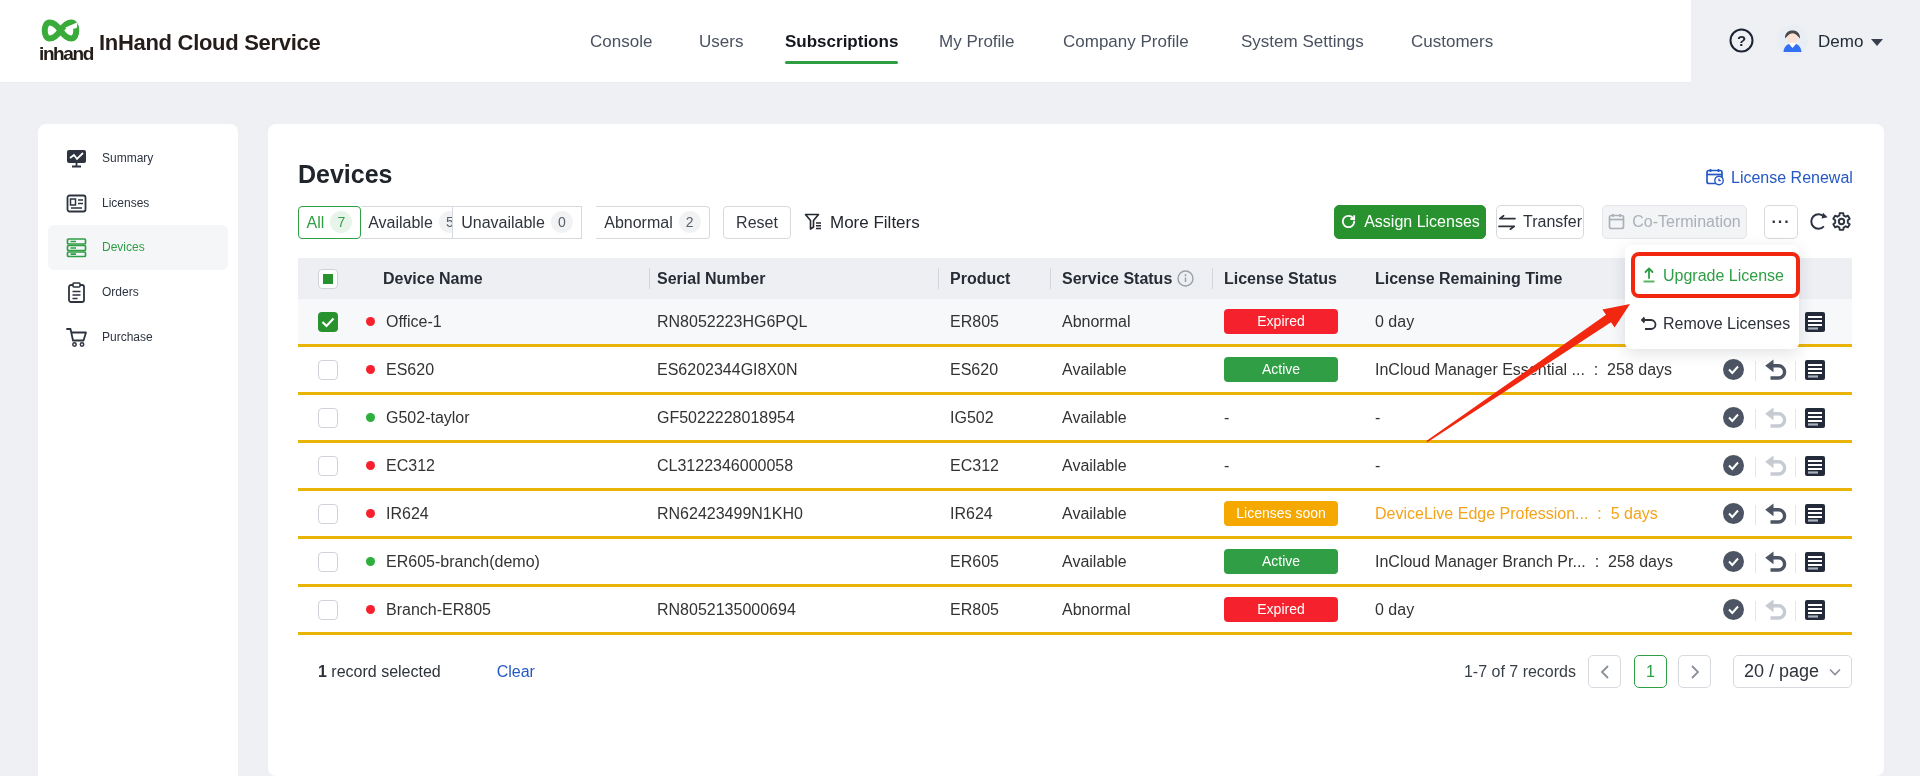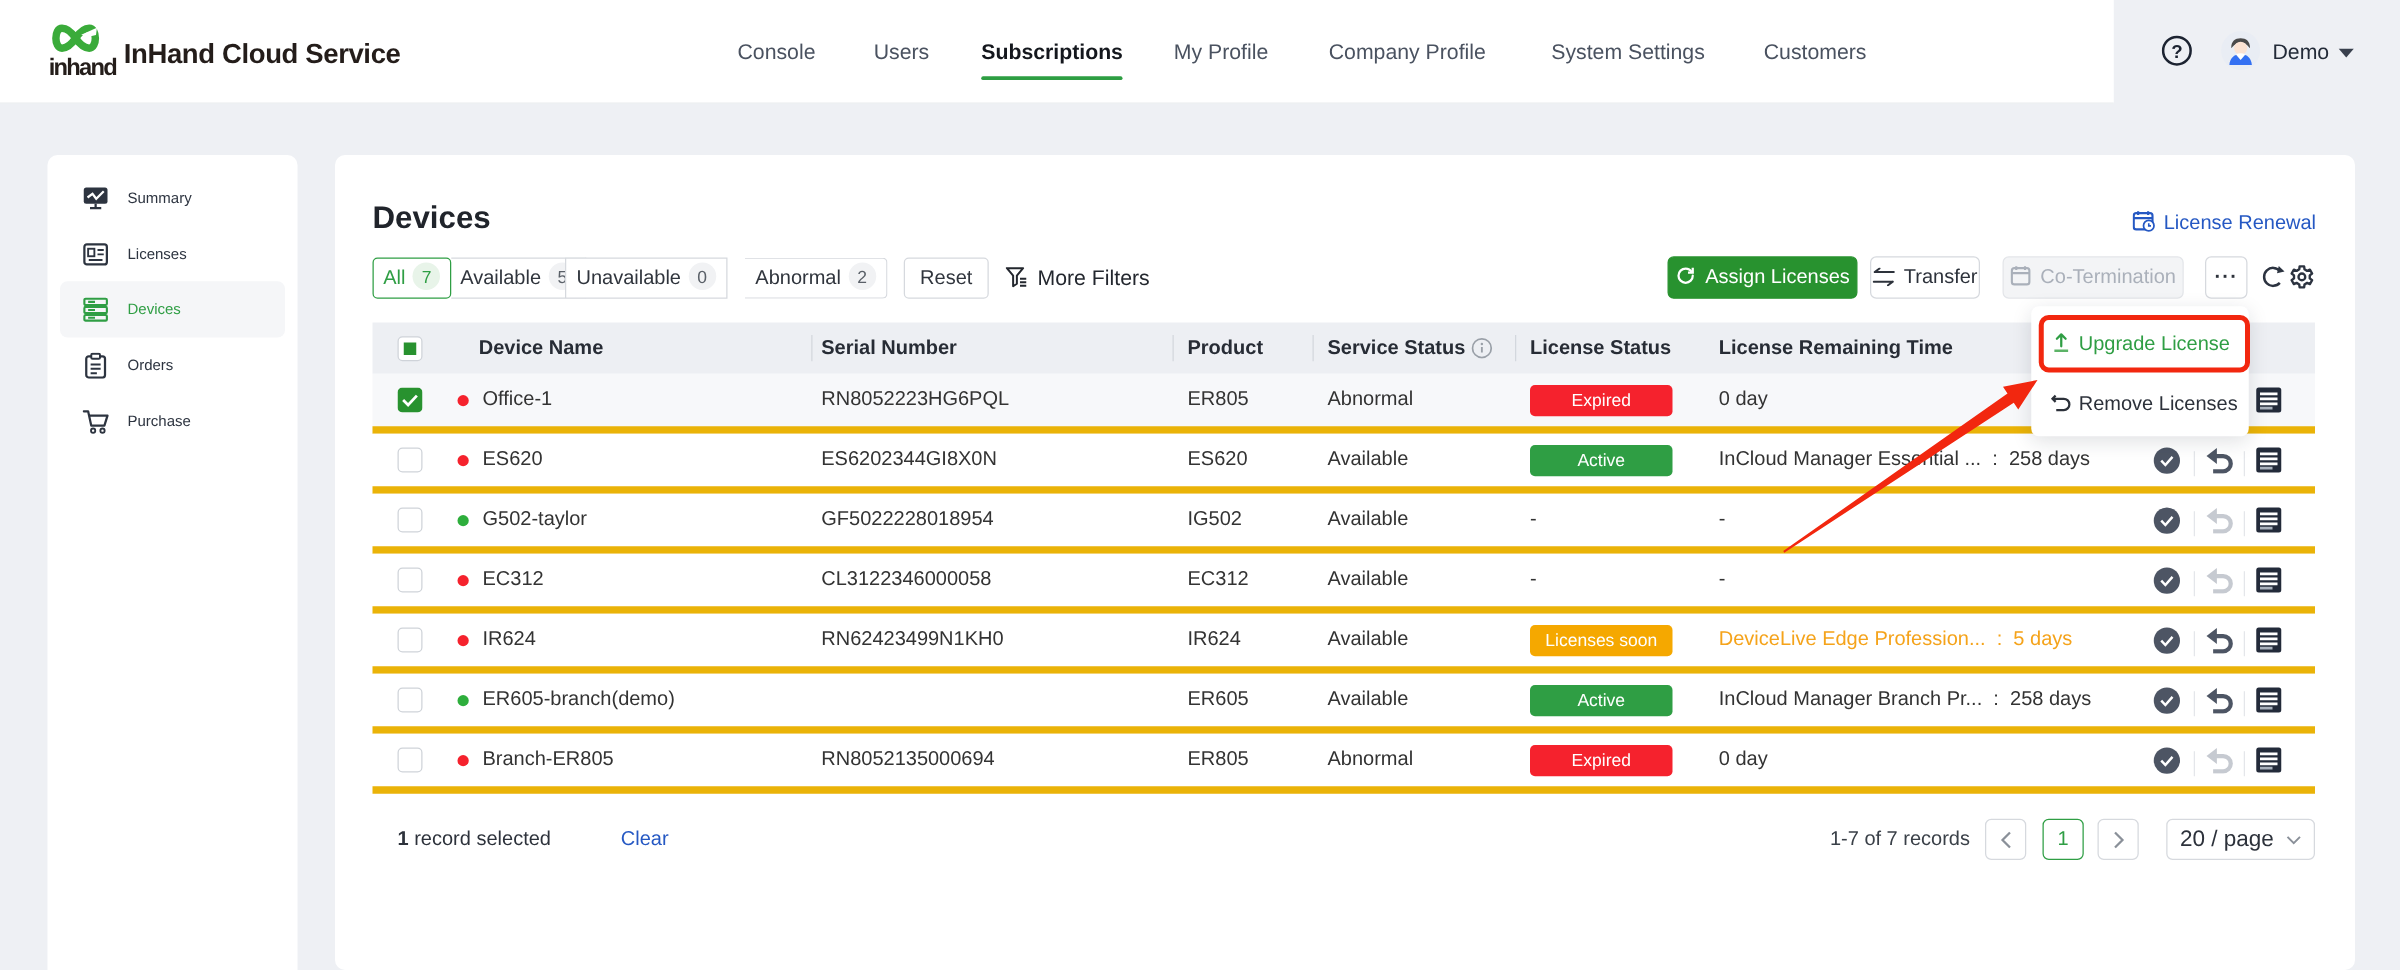--- a/index.html
+++ b/index.html
@@ -51,21 +51,21 @@
   #bTransfer { left:1228px; width:88px; background:#fff; border:1px solid #d6d9de; color:#2d323b; }
   #bCoterm { left:1334px; width:145px; background:#f3f4f6; border:1px solid #e3e5e9; color:#aab0ba; }
   #bMore { left:1496px; width:34px; background:#fff; border:1px solid #d6d9de; color:#2d323b; font-weight:700; letter-spacing:1px; }
   .btn svg { vertical-align:-3px; margin-right:7px; }
   #icRefresh { position:absolute; left:1540px; top:87px; }
   #icGear { position:absolute; left:1563px; top:87px; }
 
   
   #tbl { position:absolute; left:30px; top:134px; width:1554px; }
   #thead { position:relative; height:41px; background:#edeff3; font-weight:700; color:#272c35; font-size:16px; }
-  .trow { position:relative; height:48px; border-bottom:6px solid #eab308; background:#fff; font-size:16px;text-decoration:underline; }
+  .trow { position:relative; height:48px; border-bottom:3px solid #eab308; background:#fff; font-size:16px;text-decoration:underline; }
   .trow.sel { background:#f7f8fa; }
   .cell { position:absolute; top:0; height:100%; display:flex; align-items:center; }
   .hdiv { position:absolute; top:10px; width:1px; height:21px; background:#d3d7dd; }
   .dot { display:inline-block; width:9px; height:9px; border-radius:50%; margin-right:10px; }
   .dot.r { background:#f5222d; } .dot.g { background:#2eae3c; }
   .badge { display:inline-block; width:114px; height:25px; line-height:25px; border-radius:4px; color:#fff; font-size:14px; text-align:center; }
   .badge.red { background:#f5222d; } .badge.green { background:#2f9e44; } .badge.amber { background:#f5a800; }
   .cb { width:20px; height:20px; border-radius:4px; }
   .cb.ind { background:#fff; border:1px solid #cfd3d9; position:relative; }
   .cb.ind:after { content:""; position:absolute; left:4px; top:4px; width:10px; height:10px; background:#28922f; }

